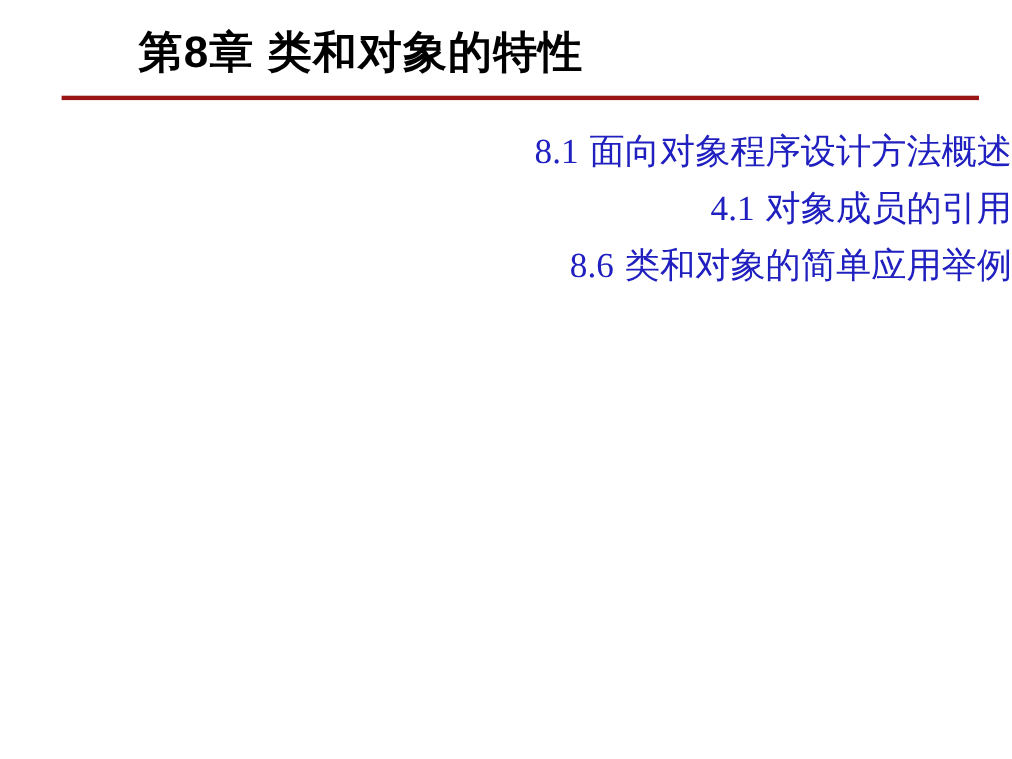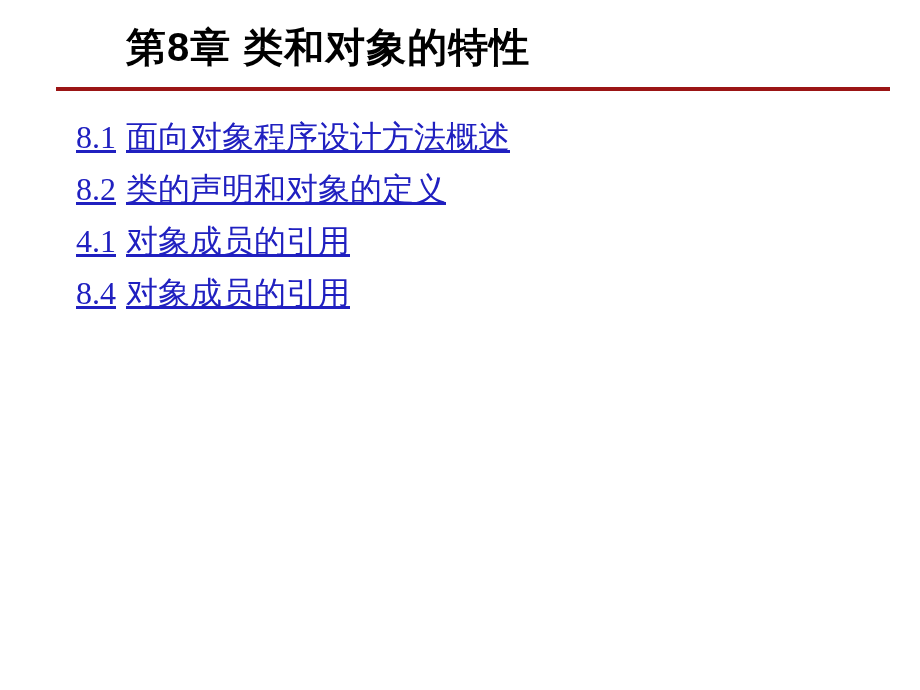--- a/index.html
+++ b/index.html
@@ -38,47 +38,44 @@
       height: 4px;
       background: #9b1515;
     }
     .toc {
       margin-top: 22px;
       padding-left: 76px;
     }
     .toc-item {
       font-size: 32px;
       color: #2020c0;
-      text-decoration: underline;
       text-decoration-color: #2020c0;
       line-height: 1.5;
       margin-bottom: 4px;
       font-family: "SimSun", "宋体", serif;
       display: block;
       cursor: pointer;
+      text-align: right;
     }
     .toc-item .num {
       margin-right: 10px;
     }
   </style>
 </head>
 <body>
 
 <div class="slide">
   <div class="title-container">
     <h1 class="title">第8章  类和对象的特性</h1>
   </div>
   <div class="title-underline"></div>
   <div class="toc">
     <a class="toc-item">
       <span class="num">8.1</span><span>面向对象程序设计方法概述</span>
     </a>
     <a class="toc-item">
-      <span class="num">8.2</span><span>类的声明和对象的定义</span>
-    </a>
-    <a class="toc-item">
       <span class="num">4.1</span><span>对象成员的引用</span>
     </a>
     <a class="toc-item">
-      <span class="num">8.4</span><span>对象成员的引用</span>
+      <span class="num">8.6</span><span>类和对象的简单应用举例</span>
     </a>
   </div>
 </div>
 
 </body></html>

